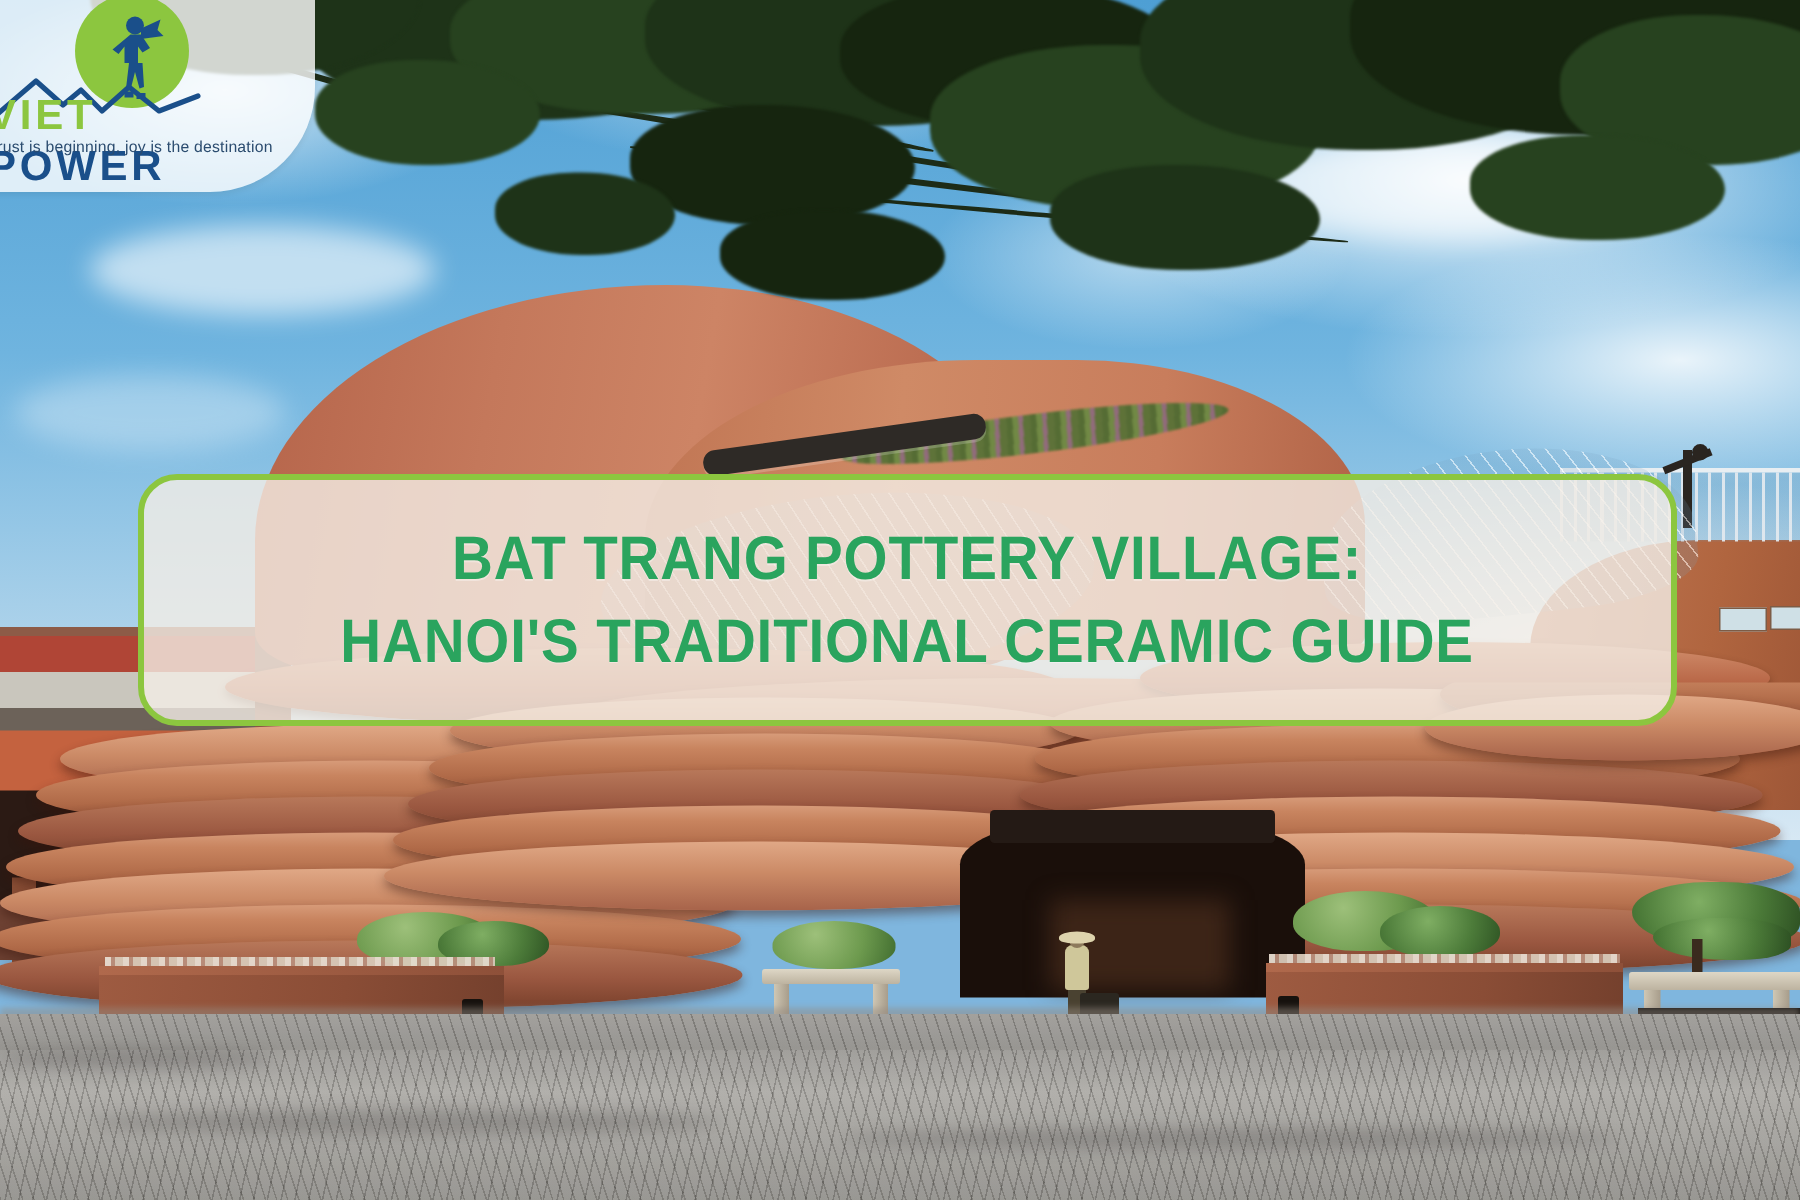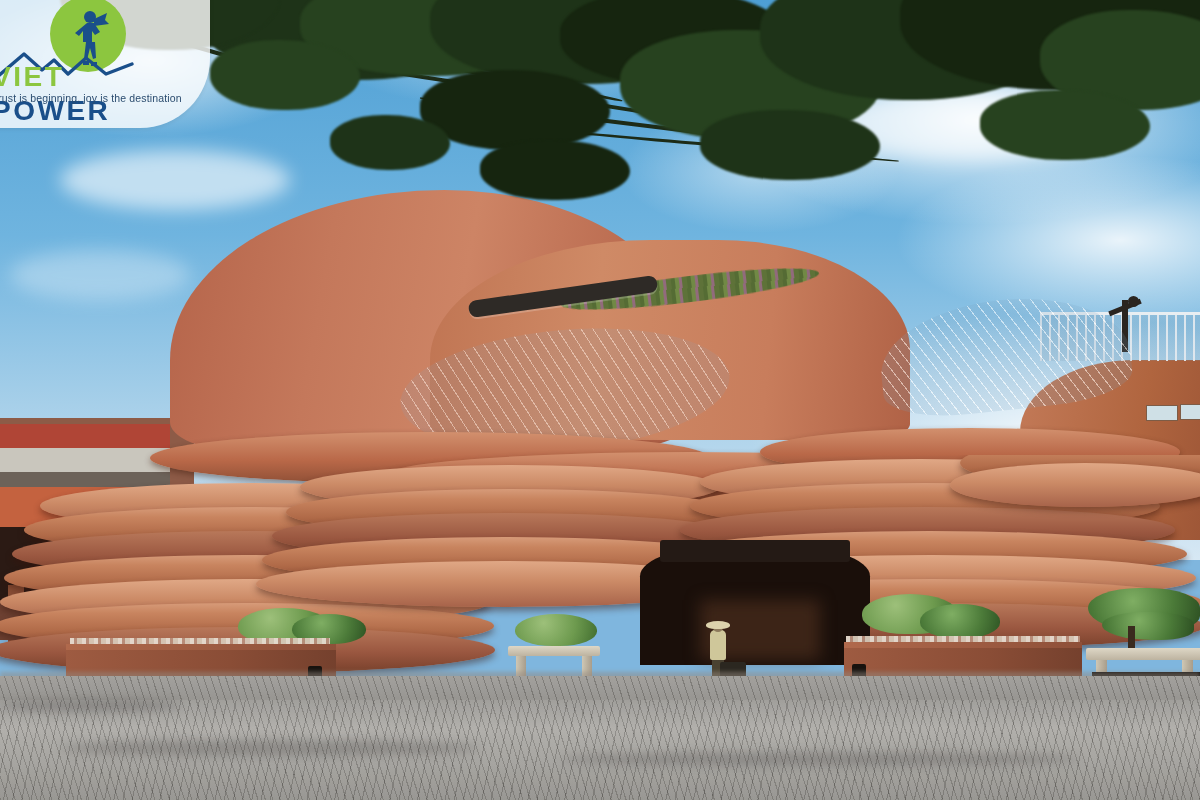--- a/index.html
+++ b/index.html
@@ -348,14 +348,18 @@
         <path d="M24 13 l13 -6 -2 7 4 4 -15 2 z"></path>
       </g>
     </svg>
     <div class="logo-word">
       <span class="lw-viet">VIET</span>
       <span class="lw-power">POWER</span>
     </div>
     <div class="logo-tag">Trust is beginning, joy is the destination</div>
   </div>
 
+  <div class="banner">
+    <div class="tline">BAT TRANG POTTERY VILLAGE:</div>
+    <div class="tline">HANOI'S TRADITIONAL CERAMIC GUIDE</div>
+  </div>
 
 </div>
 
 </body></html>

